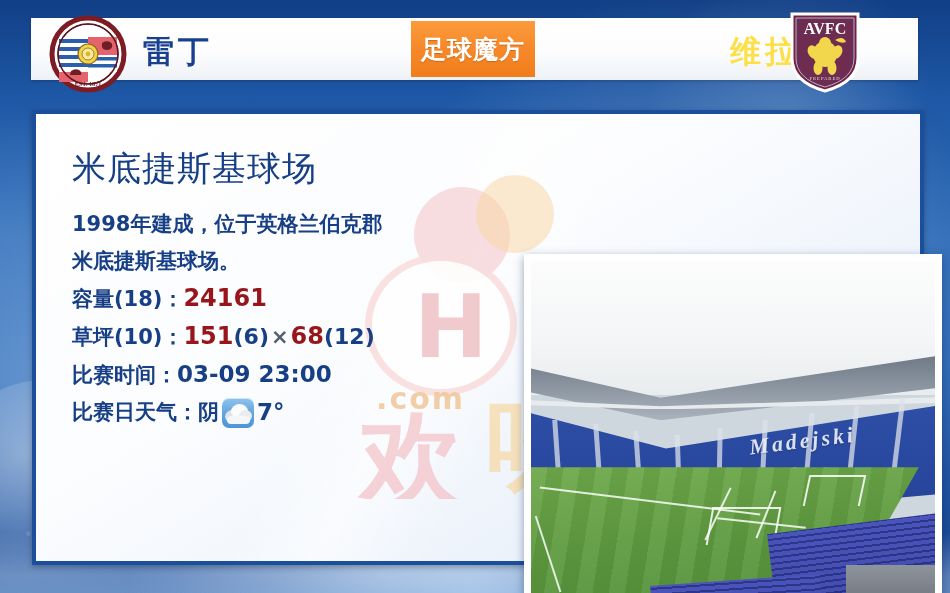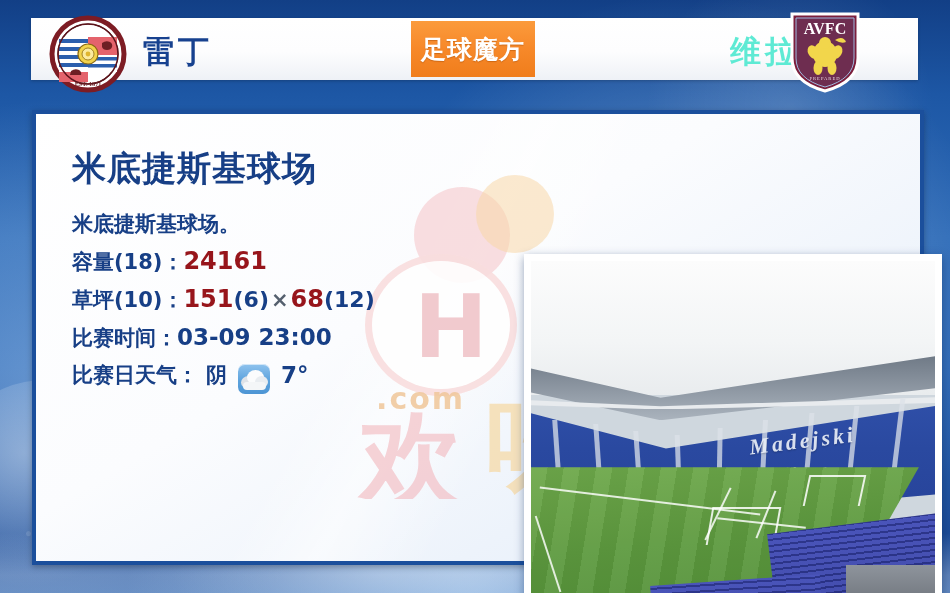--- a/index.html
+++ b/index.html
@@ -32,21 +32,21 @@
   .gb3{left:170px;top:500px;width:420px;height:150px;
     background:radial-gradient(ellipse at 50% 50%, rgba(255,255,255,.22), rgba(255,255,255,0) 70%);}
 
   
   #header-bar{position:absolute;left:31px;top:18px;width:887px;height:62px;
     background:linear-gradient(180deg,#ffffff 0%,#fdfdfe 55%,#eef1f6 100%);
     box-shadow:0 1px 3px rgba(0,0,0,.22);}
   #home-name{position:absolute;left:143px;top:30px;width:240px;height:42px;
     font-size:31px;font-weight:bold;color:#17418f;letter-spacing:4px;line-height:42px;}
   #away-name{position:absolute;left:600px;top:30px;width:200px;height:42px;
-    font-size:31px;font-weight:bold;color:#5eead4;letter-spacing:4px;line-height:42px;
+    font-size:31px;font-weight:bold;color:#fde047;letter-spacing:4px;line-height:42px;
     text-align:right;}
 
   #site-logo{position:absolute;left:411px;top:21px;width:124px;height:56px;
     background:linear-gradient(180deg,#fb9b3c 0%,#f7892a 48%,#f07d1b 100%);
     display:flex;align-items:center;justify-content:center;}
   #site-logo-text{font-size:25px;font-weight:bold;color:#ffffff;letter-spacing:1px;
     text-shadow:0 1px 1px rgba(160,70,0,.45);}
 
   
   #home-crest{position:absolute;left:49px;top:15px;width:78px;height:78px;}
@@ -73,29 +73,29 @@
     color:#e8a0a8;opacity:.55;font-family:"DejaVu Sans",sans-serif;}
   #wm-com{position:absolute;left:40px;top:212px;font-size:30px;font-weight:bold;
     color:#f0c79a;opacity:.85;letter-spacing:2px;}
   #wm-huan{position:absolute;left:24px;top:238px;font-size:104px;font-weight:bold;
     color:#f3b9bf;opacity:.62;line-height:1;}
   #wm-ya{position:absolute;left:148px;top:226px;font-size:104px;font-weight:bold;
     color:#f6d9a4;opacity:.72;line-height:1;}
 
   
   #info{position:absolute;left:36px;top:32px;width:430px;}
-  #stadium-title{font-size:34px;font-weight:bold;color:#173f86;letter-spacing:1px;
+  #stadium-title{font-size:34px;font-weight:normal;color:#173f86;letter-spacing:1px;
     margin:0 0 14px 0;white-space:nowrap;}
   .info-line{font-size:21px;font-weight:bold;color:#173f86;line-height:37px;
     white-space:nowrap;}
   .num-red{color:#97151b;}
   .num-blue{color:#173f86;}
   .times{color:#55606e;font-weight:bold;padding:0 2px;}
 
-  #weather-line{display:flex;align-items:flex-end;gap:8px;}
+  #weather-line{display:flex;align-items:center;gap:0;}
   #weather-icon{display:inline-block;width:32px;height:30px;margin:0 3px;
     border-radius:7px;position:relative;vertical-align:middle;
     background:linear-gradient(180deg,#8fc3ee 0%,#5da3dd 55%,#4d95d4 100%);
     box-shadow:inset 0 1px 0 rgba(255,255,255,.6);overflow:hidden;}
   .cloud{position:absolute;border-radius:50%;background:#f2f4f6;}
   .c1{left:3px;top:12px;width:15px;height:13px;background:#dfe3e8;}
   .c2{left:9px;top:6px;width:17px;height:15px;background:#fbfcfd;}
   .c3{left:17px;top:12px;width:13px;height:12px;background:#e9edf1;}
   .c4{left:5px;top:18px;width:23px;height:8px;border-radius:5px;background:#f4f6f8;}
 
@@ -215,20 +215,21 @@
     <div id="wm-h">H</div>
     <div id="wm-com">.com</div>
     <div id="wm-huan">欢</div>
     <div id="wm-ya">呀</div>
   </div>
 
   <div id="info">
 
     <div id="stadium-title">米底捷斯基球场</div>
 
+    <div class="info-line">1998年建成，位于英格兰伯克郡</div>
     <div class="info-line">米底捷斯基球场。</div>
 
     <div class="info-line">
       <span>容量(18)：</span><span class="num-red" style="font-size:24px;">24161</span>
     </div>
 
     <div class="info-line">
       <span>草坪(10)：</span><span class="num-red" style="font-size:24px;">151</span><span class="num-blue" style="font-size:22px;">(6)</span><span class="times">×</span><span class="num-red" style="font-size:24px;">68</span><span class="num-blue" style="font-size:22px;margin-top:16px;">(12)</span>
     </div>
 

